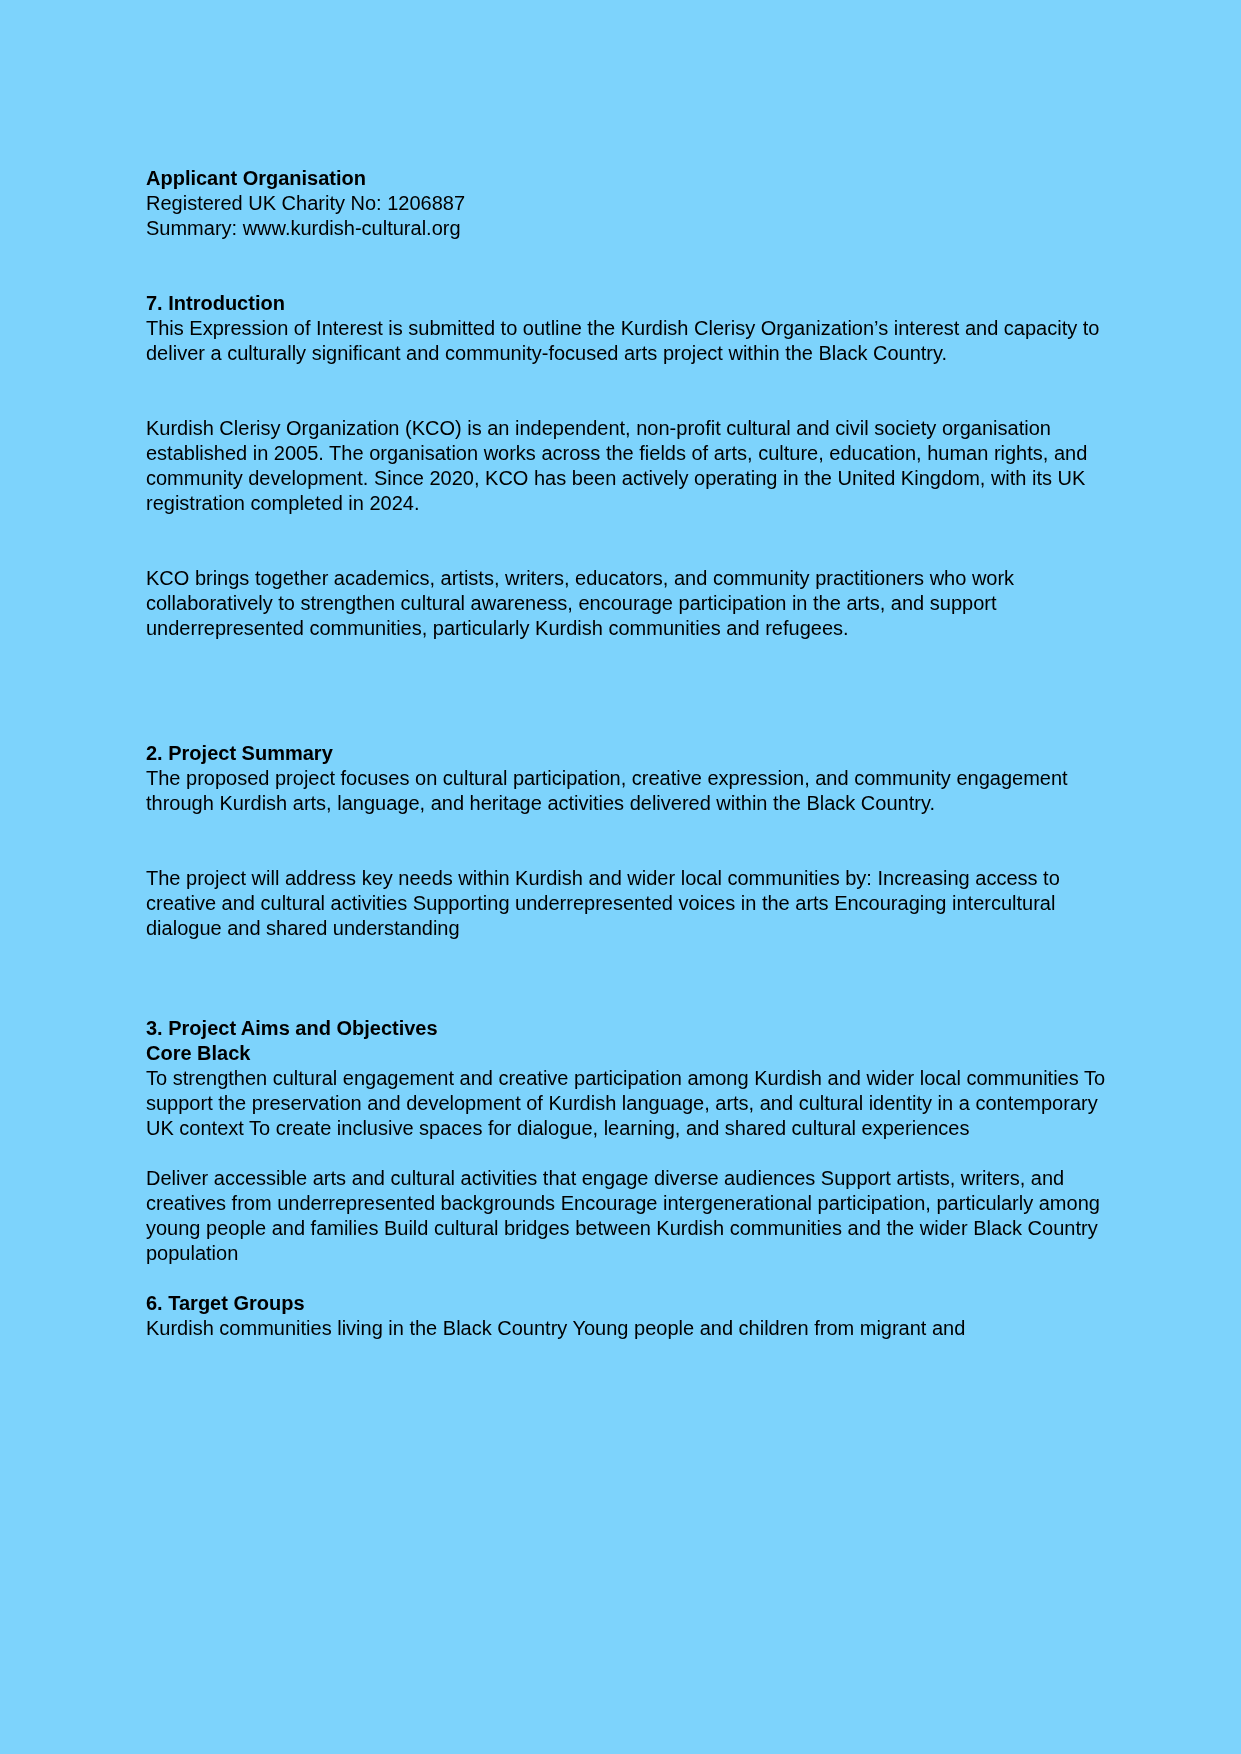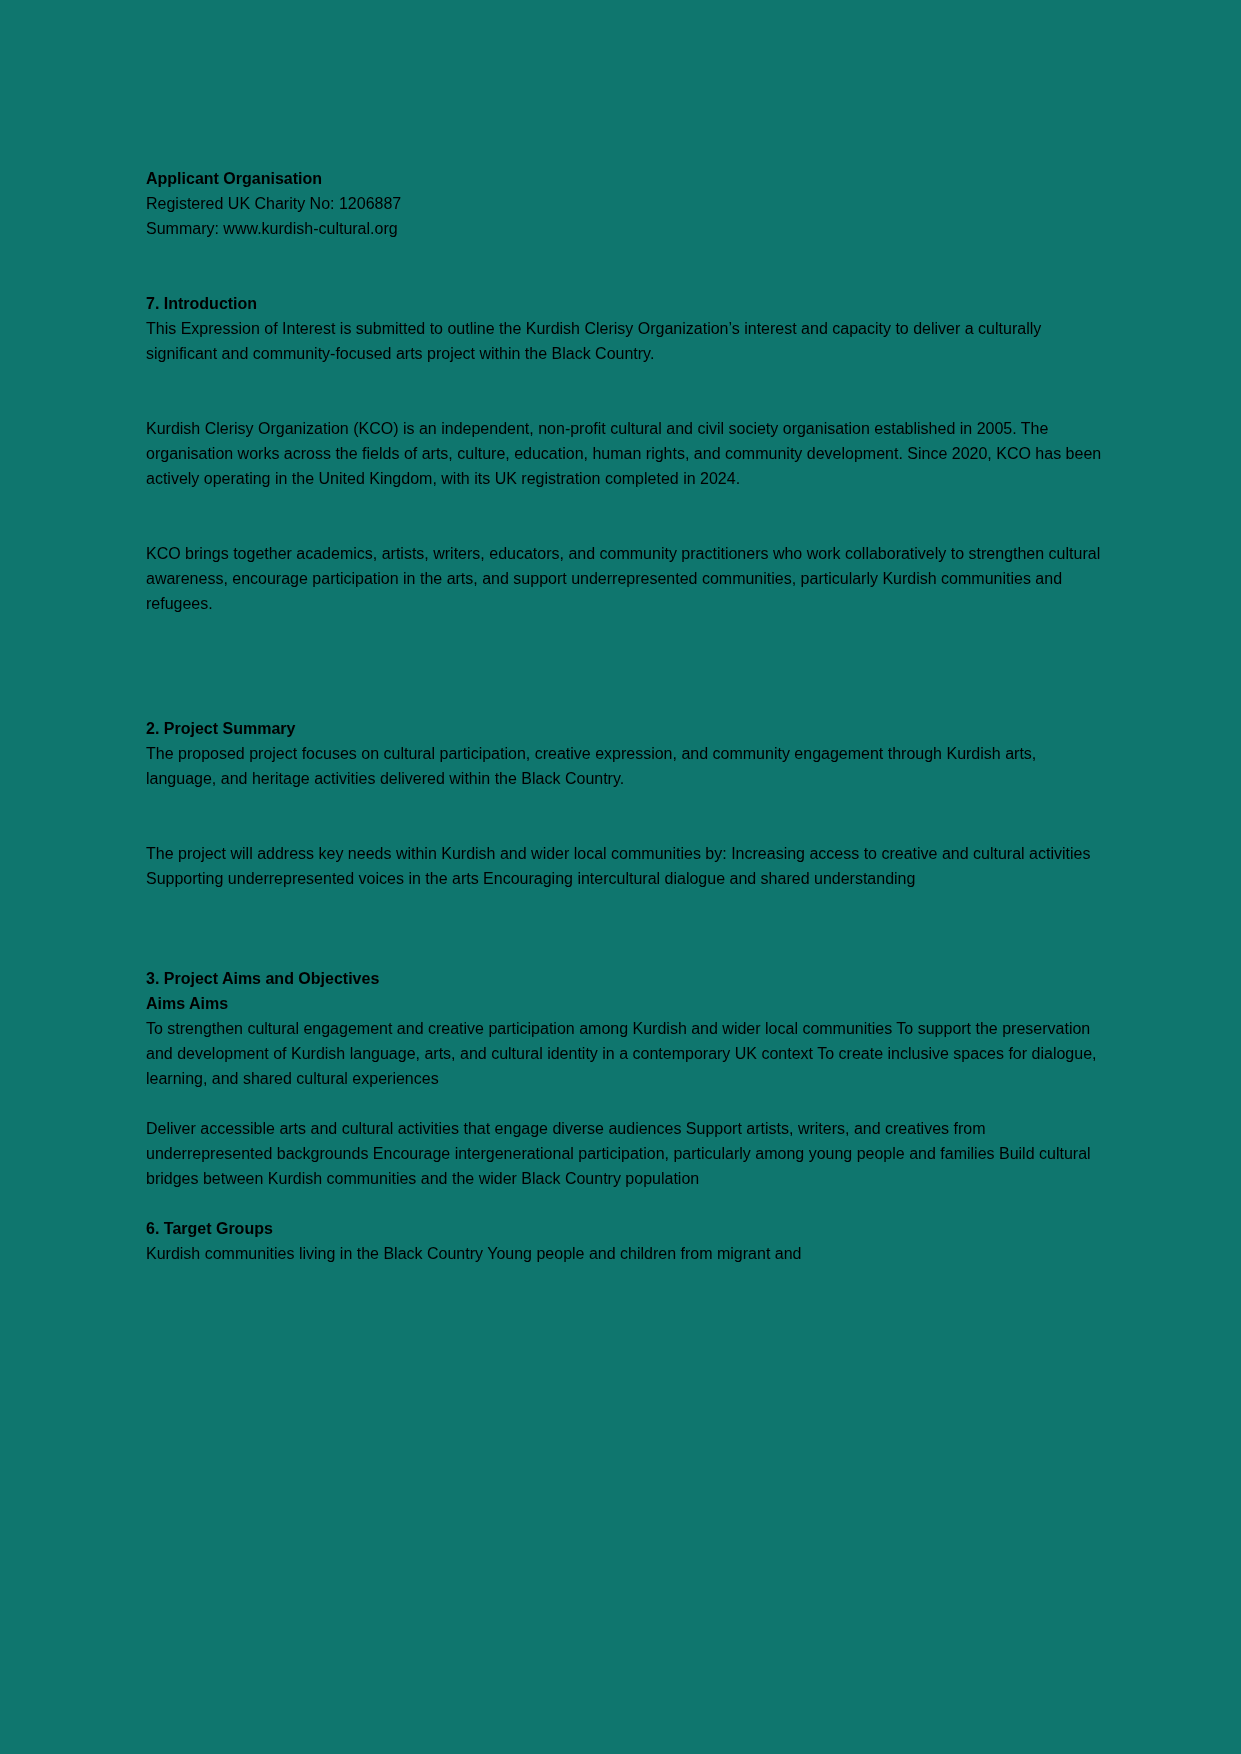--- a/index.html
+++ b/index.html
@@ -5,25 +5,25 @@
   html, body {
     margin: 0;
     padding: 0;
     background: #ffffff;
   }
   .page {
     position: relative;
     width: 1241px;
     height: 1754px;
     box-sizing: border-box;
-    background: #0f766e;
+    background: #7dd3fc;
     color: #000000;
     padding: 166px 135px 0 146px;
     font-family: "Liberation Sans", "DejaVu Sans", sans-serif;
-    font-size: 16px;
+    font-size: 20px;
     line-height: 25px;
     overflow: hidden;
   }
   .doc-body {
     width: 960px;
   }
   .block {
     margin: 0;
     padding: 0;
     min-height: 25px;
@@ -61,21 +61,21 @@
       <div class="block blank">&nbsp;</div>
       <div class="block bold">2. Project Summary</div>
       <div class="block">The proposed project focuses on cultural participation, creative expression, and community engagement through Kurdish arts, language, and heritage activities delivered within the Black Country.</div>
       <div class="block blank">&nbsp;</div>
       <div class="block blank">&nbsp;</div>
       <div class="block">The project will address key needs within Kurdish and wider local communities by: Increasing access to creative and cultural activities Supporting underrepresented voices in the arts Encouraging intercultural dialogue and shared understanding</div>
       <div class="block blank">&nbsp;</div>
       <div class="block blank">&nbsp;</div>
       <div class="block blank">&nbsp;</div>
       <div class="block bold">3. Project Aims and Objectives</div>
-      <div class="block bold">Aims Aims</div>
+      <div class="block bold">Core Black</div>
       <div class="block">To strengthen cultural engagement and creative participation among Kurdish and wider local communities To support the preservation and development of Kurdish language, arts, and cultural identity in a contemporary UK context To create inclusive spaces for dialogue, learning, and shared cultural experiences</div>
       <div class="block blank">&nbsp;</div>
       <div class="block">Deliver accessible arts and cultural activities that engage diverse audiences Support artists, writers, and creatives from underrepresented backgrounds Encourage intergenerational participation, particularly among young people and families Build cultural bridges between Kurdish communities and the wider Black Country population</div>
       <div class="block blank">&nbsp;</div>
       <div class="block bold">6. Target Groups</div>
       <div class="block">Kurdish communities living in the Black Country Young people and children from migrant and</div>
     </div>
 </div>
 
 </body></html>

